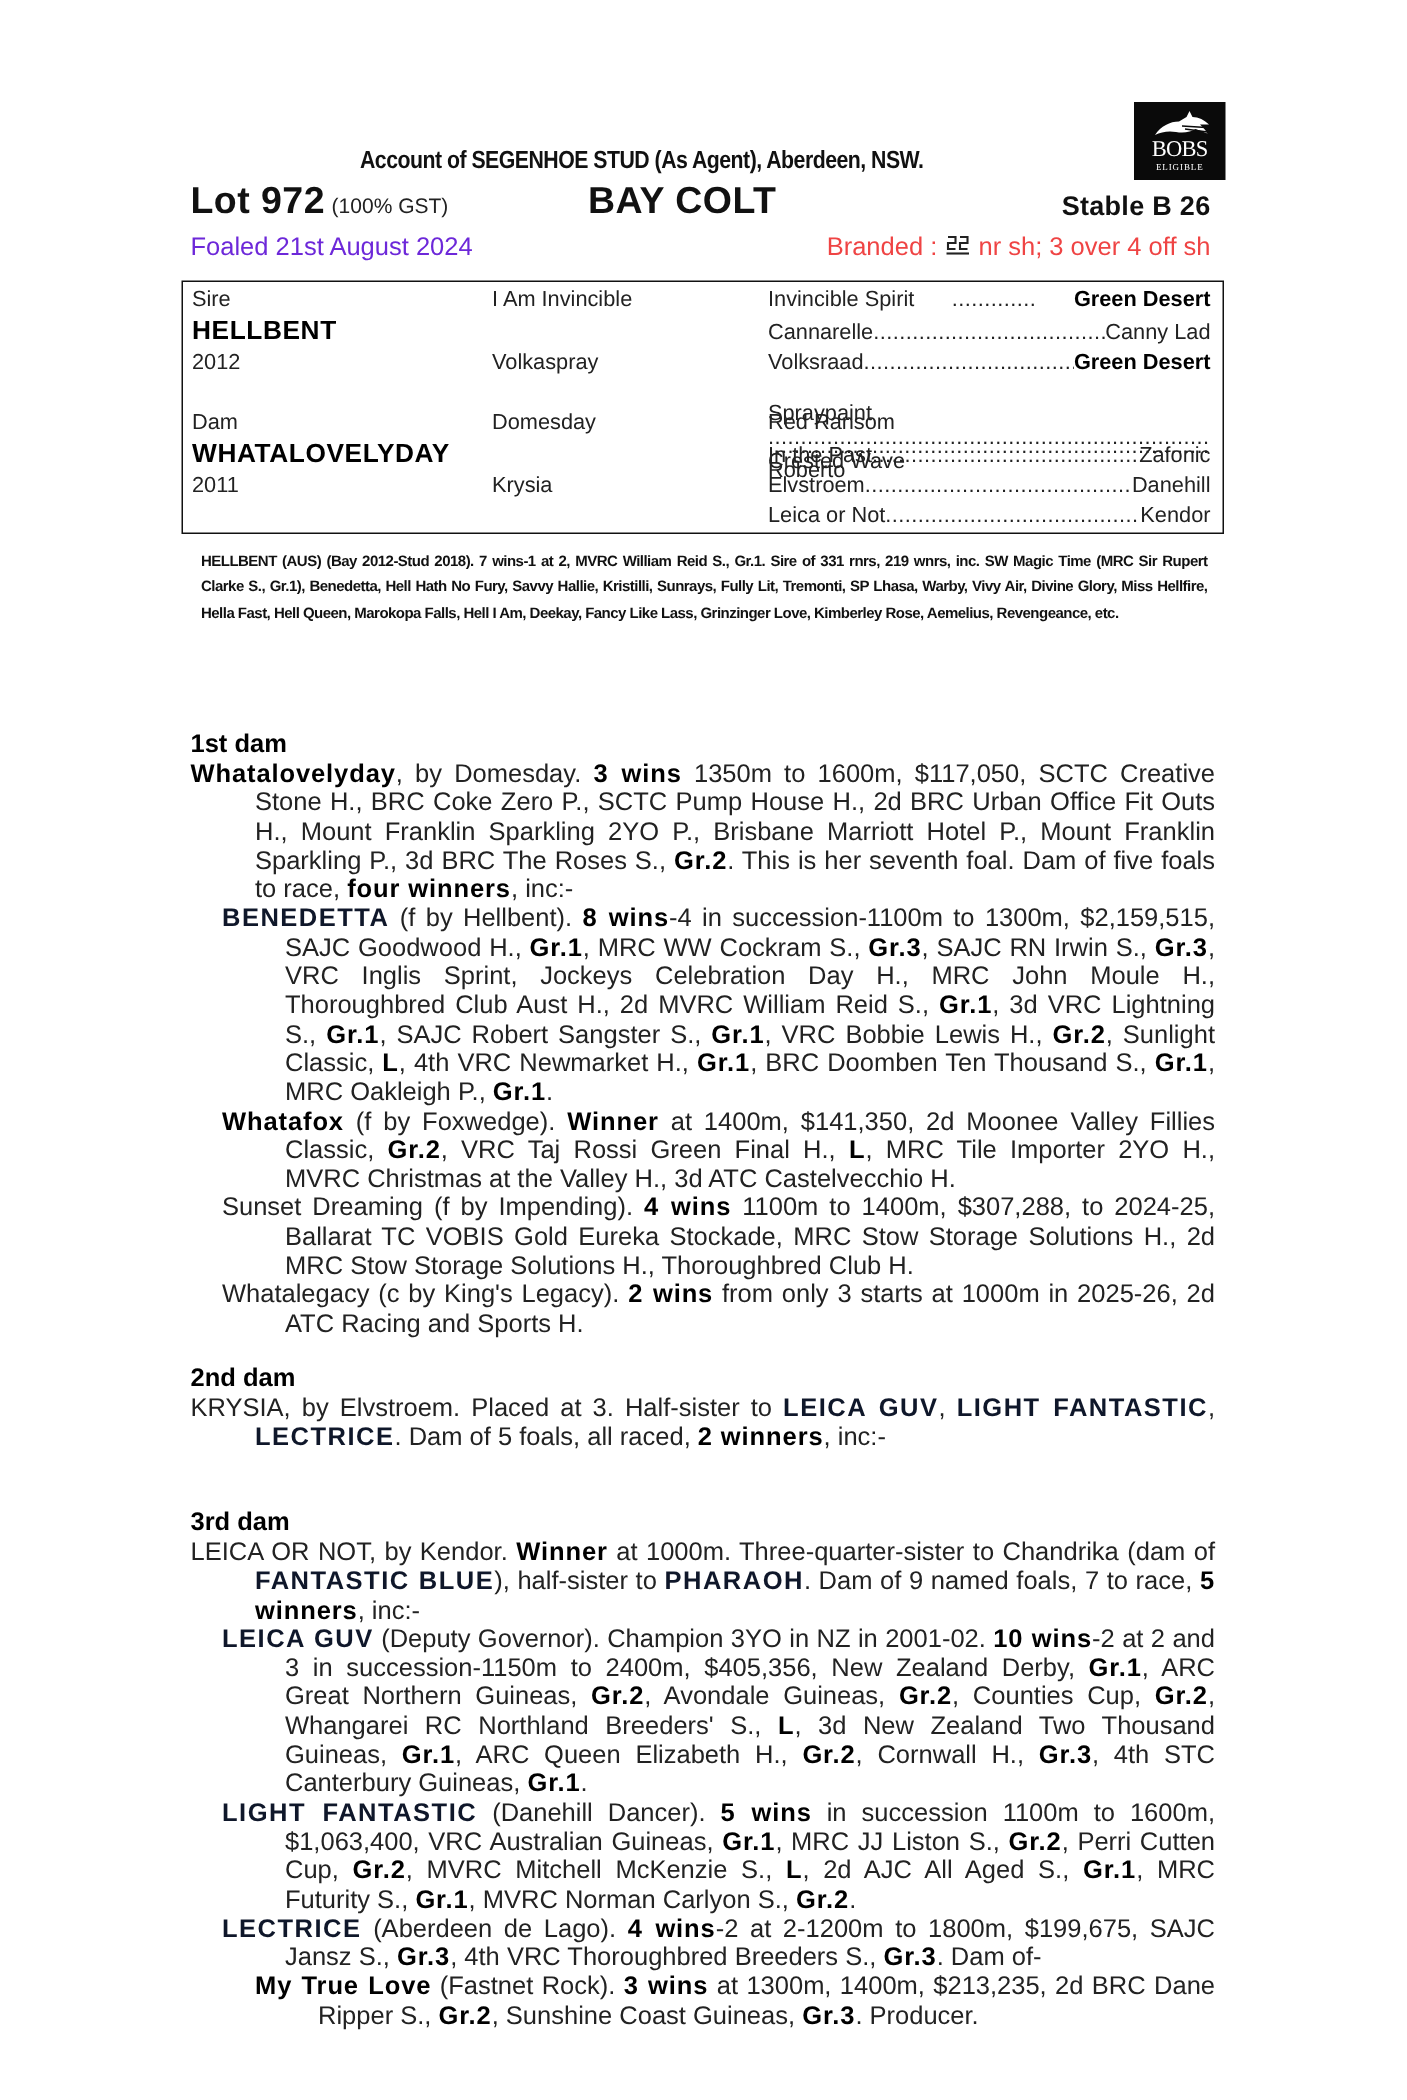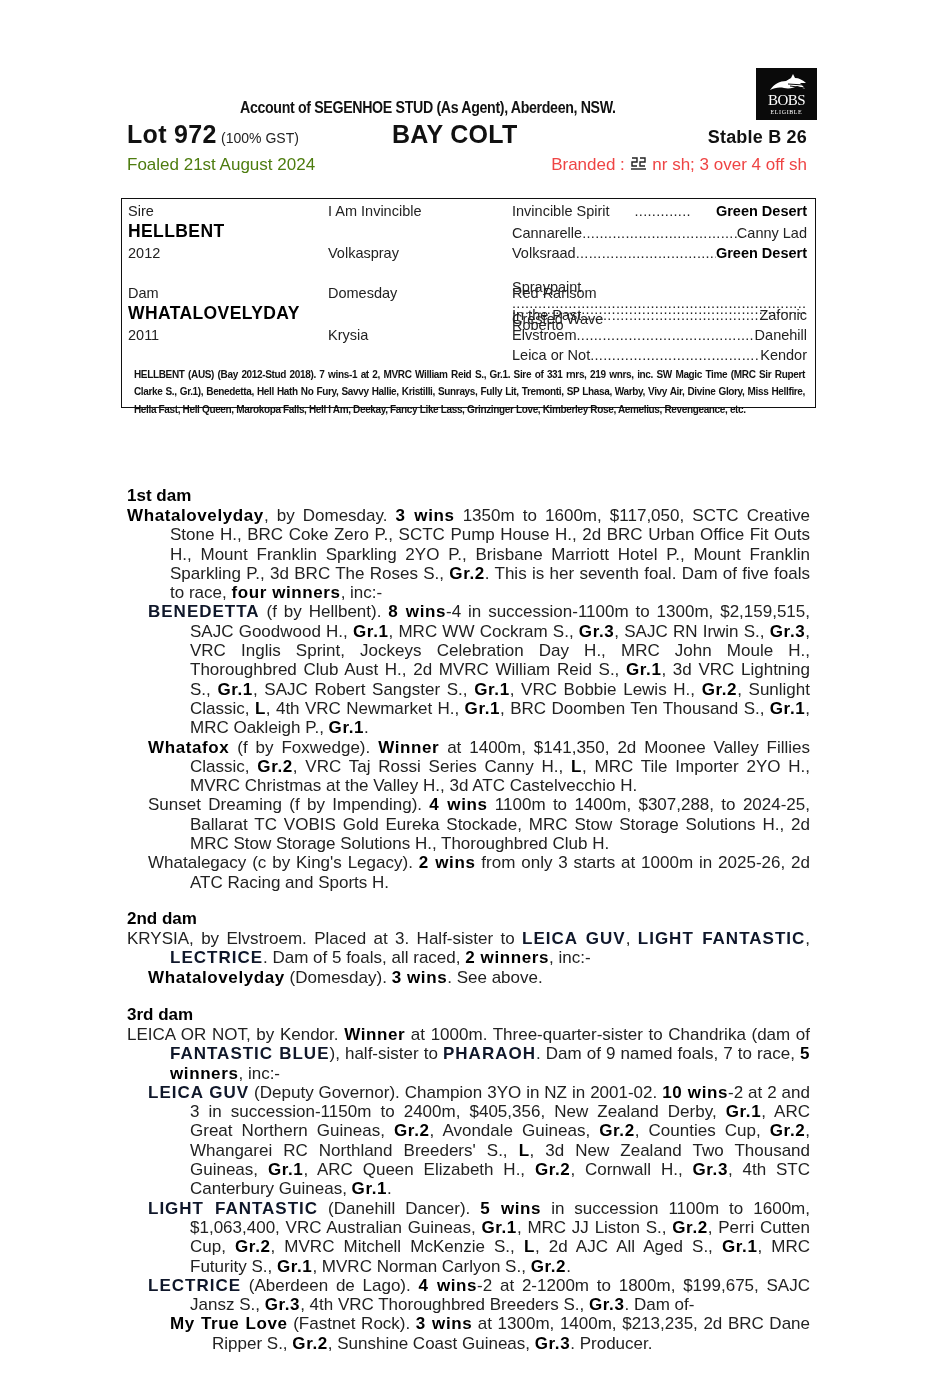--- a/index.html
+++ b/index.html
@@ -7,24 +7,24 @@
   .logo { position:absolute; left:756px; top:68px; width:61px; height:52px; background:#0a0a0a; color:#fff; text-align:center; }
   .logo svg { position:absolute; left:8px; top:4px; }
   .logo .bobs { position:absolute; left:0; right:0; top:25px; font-family:"Liberation Serif", serif; font-size:15px; letter-spacing:-0.5px; line-height:15px; }
   .logo .elig { position:absolute; left:0; right:0; top:41px; font-family:"Liberation Serif", serif; font-size:6px; letter-spacing:0.6px; }
   .account { position:absolute; left:240px; top:98px; font-weight:bold; font-size:16.5px; letter-spacing:-0.4px; transform:scaleX(0.86); transform-origin:left top; white-space:nowrap; }
   .lot { position:absolute; left:127px; top:120px; white-space:nowrap; }
   .lot .big { font-weight:bold; font-size:25px; letter-spacing:0.3px; }
   .lot .gst { font-size:14px; color:#222; }
   .colt { position:absolute; left:392px; top:120px; font-weight:bold; font-size:25px; letter-spacing:0.3px; }
   .stable { position:absolute; right:131px; top:127px; font-weight:bold; font-size:18px; letter-spacing:0.2px; }
-  .foaled { position:absolute; left:127px; top:155px; font-size:17px; color:#4d7c0f; }
+  .foaled { position:absolute; left:127px; top:155px; font-size:17px; color:#6d28d9; }
   .branded { position:absolute; right:131px; top:155px; font-size:17px; color:#ef4444; white-space:nowrap; }
   .brand-glyph { display:inline-block; vertical-align:-2px; }
-  .ped { position:absolute; left:121px; top:187px; width:695px; height:210px; border:1.5px solid #111; box-sizing:border-box;margin-top:11px; }
+  .ped { position:absolute; left:121px; top:187px; width:695px; height:169px; border:1.5px solid #111; box-sizing:border-box; }
   .ped .c { position:absolute; font-size:14.5px; color:#222; white-space:nowrap; }
   .ped .b { font-weight:bold; font-size:17.5px; color:#000; letter-spacing:0.4px; }
   .ped .row { position:absolute; left:390px; width:295px; display:flex; font-size:14.5px; color:#222; white-space:nowrap; }
   .ped .row .dots { flex:1; overflow:hidden; }
   .ped .row .dots::before { content:"................................................................................................................................"; letter-spacing:0.3px; }
   .ped .row .gsb { font-weight:bold; color:#000; }
   .sireblock { position:absolute; left:134px; top:366px; width:671px; font-weight:bold; font-size:10px; line-height:17.3px; text-align:justify; letter-spacing:-0.35px; }
   .sec { position:absolute; left:127px; width:683px; font-size:17px; line-height:19.3px; color:#222; }
   .sec h3 { margin:0; font-size:17px; font-weight:bold; color:#000; line-height:20px; }
   .sec p { margin:0; text-align:justify; }
@@ -122,31 +122,30 @@
     </div>
 </div>
 
 <div class="sireblock">HELLBENT (AUS) (Bay 2012-Stud 2018). 7 wins-1 at 2, MVRC William Reid S., Gr.1. Sire of 331 rnrs, 219 wnrs, inc. SW Magic Time (MRC Sir Rupert Clarke S., Gr.1), Benedetta, Hell Hath No Fury, Savvy Hallie, Kristilli, Sunrays, Fully Lit, Tremonti, SP Lhasa, Warby, Vivy Air, Divine Glory, Miss Hellfire, Hella Fast, Hell Queen, Marokopa Falls, Hell I Am, Deekay, Fancy Like Lass, Grinzinger Love, Kimberley Rose, Aemelius, Revengeance, etc.</div>
 
 <div class="sec" style="top:486px">
   <h3>1st dam</h3>
   <div>
       <p class="l0"><span class="hb">Whatalovelyday</span><span>, by Domesday. </span><span class="hb">3 wins</span><span> 1350m to 1600m, $117,050, SCTC Creative Stone H., BRC Coke Zero P., SCTC Pump House H., 2d BRC Urban Office Fit Outs H., Mount Franklin Sparkling 2YO P., Brisbane Marriott Hotel P., Mount Franklin Sparkling P., 3d BRC The Roses S., </span><span class="hb">Gr.2</span><span>. This is her seventh foal. Dam of five foals to race, </span><span class="hb">four winners</span><span>, inc:-</span></p>
       <p class="l1"><span class="cap">BENEDETTA</span><span> (f by Hellbent). </span><span class="hb">8 wins</span><span>-4 in succession-1100m to 1300m, $2,159,515, SAJC Goodwood H., </span><span class="hb">Gr.1</span><span>, MRC WW Cockram S., </span><span class="hb">Gr.3</span><span>, SAJC RN Irwin S., </span><span class="hb">Gr.3</span><span>, VRC Inglis Sprint, Jockeys Celebration Day H., MRC John Moule H., Thoroughbred Club Aust H., 2d MVRC William Reid S., </span><span class="hb">Gr.1</span><span>, 3d VRC Lightning S., </span><span class="hb">Gr.1</span><span>, SAJC Robert Sangster S., </span><span class="hb">Gr.1</span><span>, VRC Bobbie Lewis H., </span><span class="hb">Gr.2</span><span>, Sunlight Classic, </span><span class="hb">L</span><span>, 4th VRC Newmarket H., </span><span class="hb">Gr.1</span><span>, BRC Doomben Ten Thousand S., </span><span class="hb">Gr.1</span><span>, MRC Oakleigh P., </span><span class="hb">Gr.1</span><span>.</span></p>
-      <p class="l1"><span class="hb">Whatafox</span><span> (f by Foxwedge). </span><span class="hb">Winner</span><span> at 1400m, $141,350, 2d Moonee Valley Fillies Classic, </span><span class="hb">Gr.2</span><span>, VRC Taj Rossi Series Canny H., </span><span class="hb">L</span><span>, MRC Tile Importer 2YO H., MVRC Christmas at the Valley H., 3d ATC Castelvecchio H.</span></p>
+      <p class="l1"><span class="hb">Whatafox</span><span> (f by Foxwedge). </span><span class="hb">Winner</span><span> at 1400m, $141,350, 2d Moonee Valley Fillies Classic, </span><span class="hb">Gr.2</span><span>, VRC Taj Rossi Green Final H., </span><span class="hb">L</span><span>, MRC Tile Importer 2YO H., MVRC Christmas at the Valley H., 3d ATC Castelvecchio H.</span></p>
       <p class="l1"><span>Sunset Dreaming (f by Impending). </span><span class="hb">4 wins</span><span> 1100m to 1400m, $307,288, to 2024-25, Ballarat TC VOBIS Gold Eureka Stockade, MRC Stow Storage Solutions H., 2d MRC Stow Storage Solutions H., Thoroughbred Club H.</span></p>
       <p class="l1"><span>Whatalegacy (c by King's Legacy). </span><span class="hb">2 wins</span><span> from only 3 starts at 1000m in 2025-26, 2d ATC Racing and Sports H.</span></p>
     </div>
 </div>
 
 <div class="sec" style="top:909px">
   <h3>2nd dam</h3>
   <div>
       <p class="l0"><span>KRYSIA, by Elvstroem. Placed at 3. Half-sister to </span><span class="cap">LEICA GUV</span><span>, </span><span class="cap">LIGHT FANTASTIC</span><span>, </span><span class="cap">LECTRICE</span><span>. Dam of 5 foals, all raced, </span><span class="hb">2 winners</span><span>, inc:-</span></p>
-      <p class="l1"><span class="hb">Whatalovelyday</span><span> (Domesday). </span><span class="hb">3 wins</span><span>. See above.</span></p>
     </div>
 </div>
 
 <div class="sec" style="top:1005px">
   <h3>3rd dam</h3>
   <div>
       <p class="l0"><span>LEICA OR NOT, by Kendor. </span><span class="hb">Winner</span><span> at 1000m. Three-quarter-sister to Chandrika (dam of </span><span class="cap">FANTASTIC BLUE</span><span>), half-sister to </span><span class="cap">PHARAOH</span><span>. Dam of 9 named foals, 7 to race, </span><span class="hb">5 winners</span><span>, inc:-</span></p>
       <p class="l1"><span class="cap">LEICA GUV</span><span> (Deputy Governor). Champion 3YO in NZ in 2001-02. </span><span class="hb">10 wins</span><span>-2 at 2 and 3 in succession-1150m to 2400m, $405,356, New Zealand Derby, </span><span class="hb">Gr.1</span><span>, ARC Great Northern Guineas, </span><span class="hb">Gr.2</span><span>, Avondale Guineas, </span><span class="hb">Gr.2</span><span>, Counties Cup, </span><span class="hb">Gr.2</span><span>, Whangarei RC Northland Breeders' S., </span><span class="hb">L</span><span>, 3d New Zealand Two Thousand Guineas, </span><span class="hb">Gr.1</span><span>, ARC Queen Elizabeth H., </span><span class="hb">Gr.2</span><span>, Cornwall H., </span><span class="hb">Gr.3</span><span>, 4th STC Canterbury Guineas, </span><span class="hb">Gr.1</span><span>.</span></p>
       <p class="l1"><span class="cap">LIGHT FANTASTIC</span><span> (Danehill Dancer). </span><span class="hb">5 wins</span><span> in succession 1100m to 1600m, $1,063,400, VRC Australian Guineas, </span><span class="hb">Gr.1</span><span>, MRC JJ Liston S., </span><span class="hb">Gr.2</span><span>, Perri Cutten Cup, </span><span class="hb">Gr.2</span><span>, MVRC Mitchell McKenzie S., </span><span class="hb">L</span><span>, 2d AJC All Aged S., </span><span class="hb">Gr.1</span><span>, MRC Futurity S., </span><span class="hb">Gr.1</span><span>, MVRC Norman Carlyon S., </span><span class="hb">Gr.2</span><span>.</span></p>
       <p class="l1"><span class="cap">LECTRICE</span><span> (Aberdeen de Lago). </span><span class="hb">4 wins</span><span>-2 at 2-1200m to 1800m, $199,675, SAJC Jansz S., </span><span class="hb">Gr.3</span><span>, 4th VRC Thoroughbred Breeders S., </span><span class="hb">Gr.3</span><span>. Dam of-</span></p>

